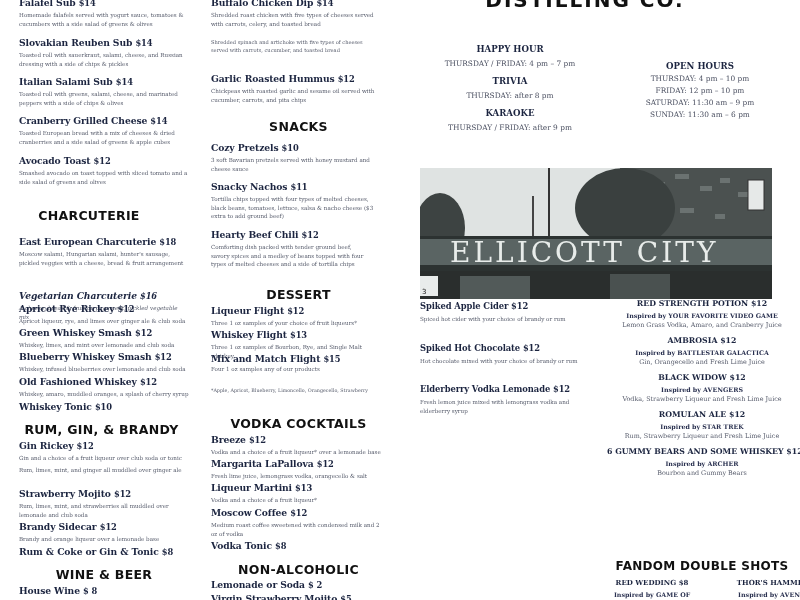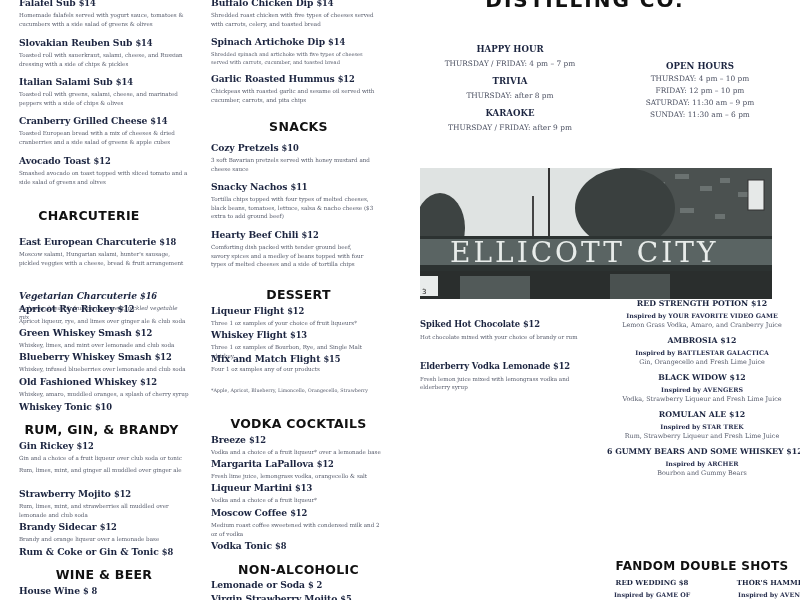--- a/index.html
+++ b/index.html
@@ -103,21 +103,20 @@
     <div class="item-name"><span>House Wine</span> <span class="price">$ 8</span></div>
   </div>
 </div>
 
 <div class="col" style="left:211px; width:175px;">
   <div class="abs" style="top:-3px; width:165px;">
     <div class="item-name"><span>Buffalo Chicken Dip</span> <span class="price">$14</span></div>
     <div class="item-desc" style="margin-top:2px;">Shredded roast chicken with five types of cheeses served with carrots, celery, and toasted bread</div>
   </div>
   <div class="abs" style="top:36px; width:170px;">
-    <div class="item-name"><span>Spinach Artichoke Dip</span> <span class="price">$14</span></div>
     <div class="item-desc" style="margin-top:2px; font-size:5.1px; line-height:8px;">Shredded spinach and artichoke with five types of cheeses served with carrots, cucumber, and toasted bread</div>
   </div>
   <div class="abs" style="top:73px; width:165px;">
     <div class="item-name"><span>Garlic Roasted Hummus</span> <span class="price">$12</span></div>
     <div class="item-desc" style="margin-top:2px;">Chickpeas with roasted garlic and sesame oil served with cucumber, carrots, and pita chips</div>
   </div>
 
   <div class="abs section-title" style="top:119px; left:0; width:175px;">SNACKS</div>
 
   <div class="abs" style="top:142px; width:160px;">
@@ -224,20 +223,24 @@
     <text x="30" y="94" font-family="DejaVu Serif, serif" font-size="28" fill="#e8ecea" letter-spacing="3">ELLICOTT CITY</text>
     <rect x="0" y="103" width="352" height="28" fill="#2a2e2d"></rect>
     <rect x="40" y="108" width="70" height="23" fill="#525a59"></rect>
     <rect x="190" y="106" width="60" height="25" fill="#4a5150"></rect>
     <rect x="0" y="108" width="18" height="20" fill="#e9eceb"></rect>
     <text x="2" y="126" font-family="DejaVu Sans, sans-serif" font-size="7" fill="#111">3</text>
   </svg>
 </div>
 
 <div class="abs" style="left:420px; top:300px; width:180px;">
+  <div>
+    <div class="item-name" style="font-size:8.4px;"><span>Spiked Apple Cider</span> <span class="price">$12</span></div>
+    <div class="item-desc" style="margin-top:3px;">Spiced hot cider with your choice of brandy or rum</div>
+  </div>
   <div style="margin-top:18px;">
     <div class="item-name" style="font-size:8.4px;"><span>Spiked Hot Chocolate</span> <span class="price">$12</span></div>
     <div class="item-desc" style="margin-top:3px;">Hot chocolate mixed with your choice of brandy or rum</div>
   </div>
   <div style="margin-top:18px;">
     <div class="item-name" style="font-size:8.4px;"><span>Elderberry Vodka Lemonade</span> <span class="price">$12</span></div>
     <div class="item-desc" style="margin-top:3px; width:150px;">Fresh lemon juice mixed with lemongrass vodka and elderberry syrup</div>
   </div>
 </div>
 

